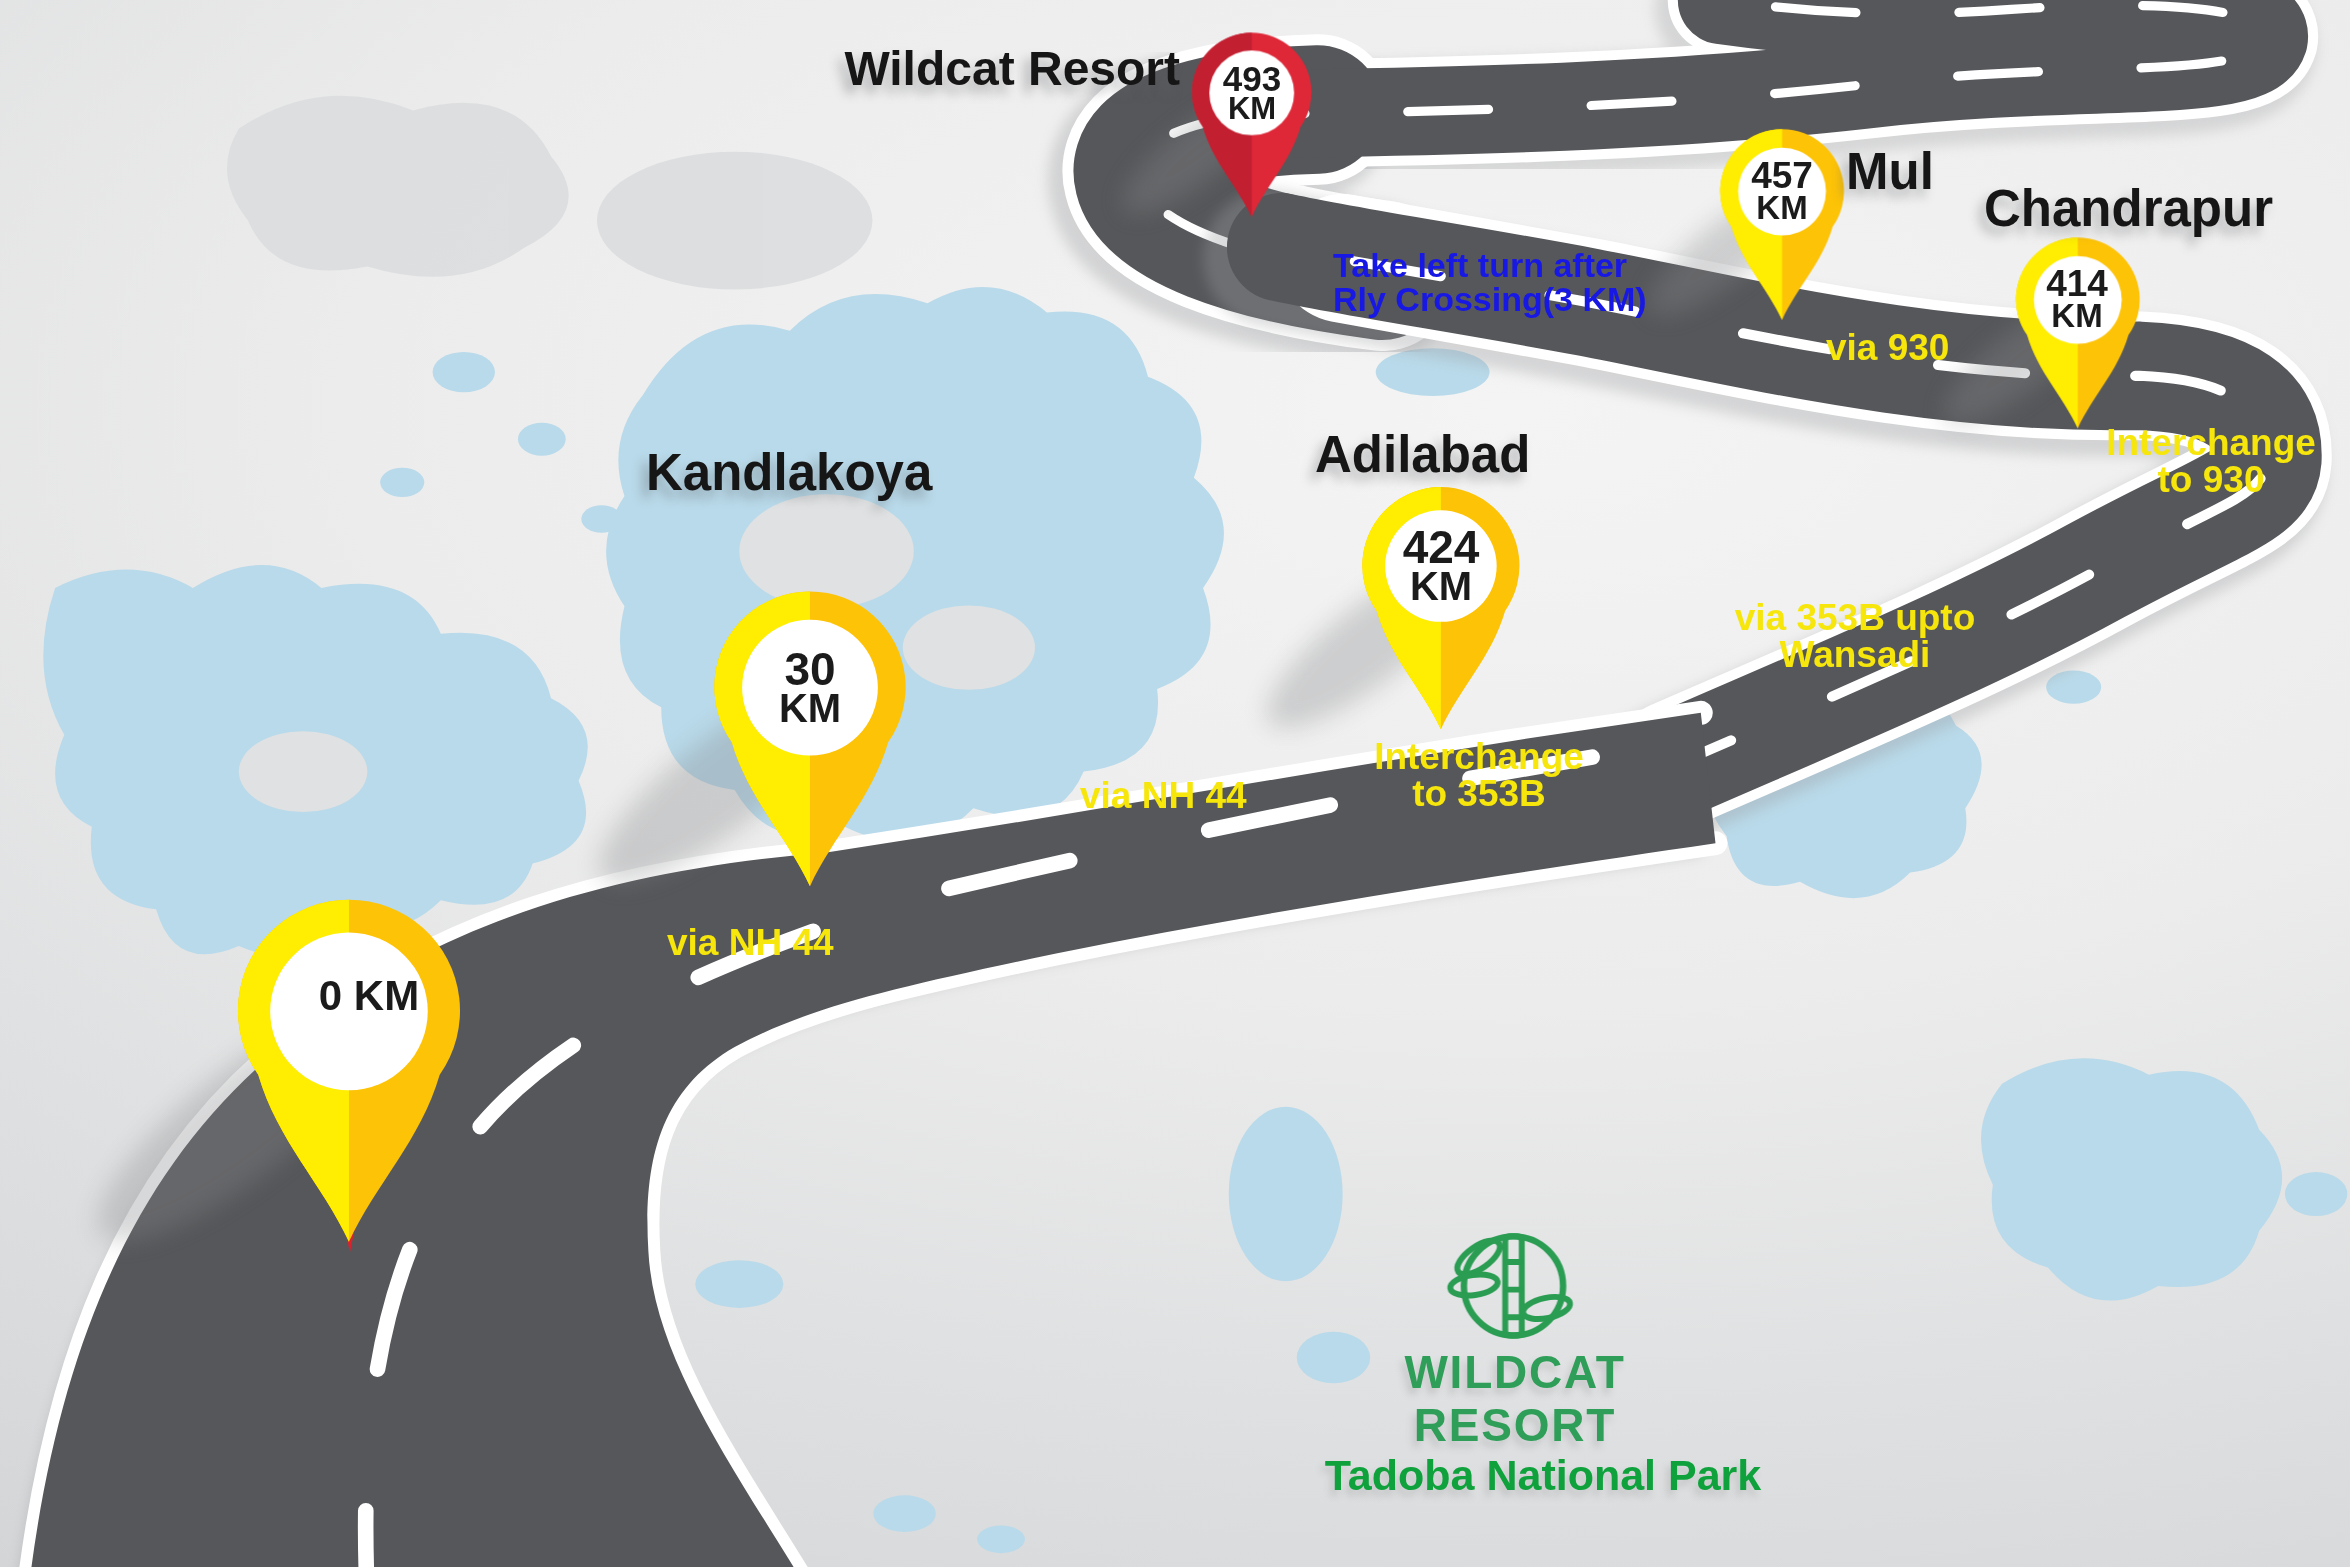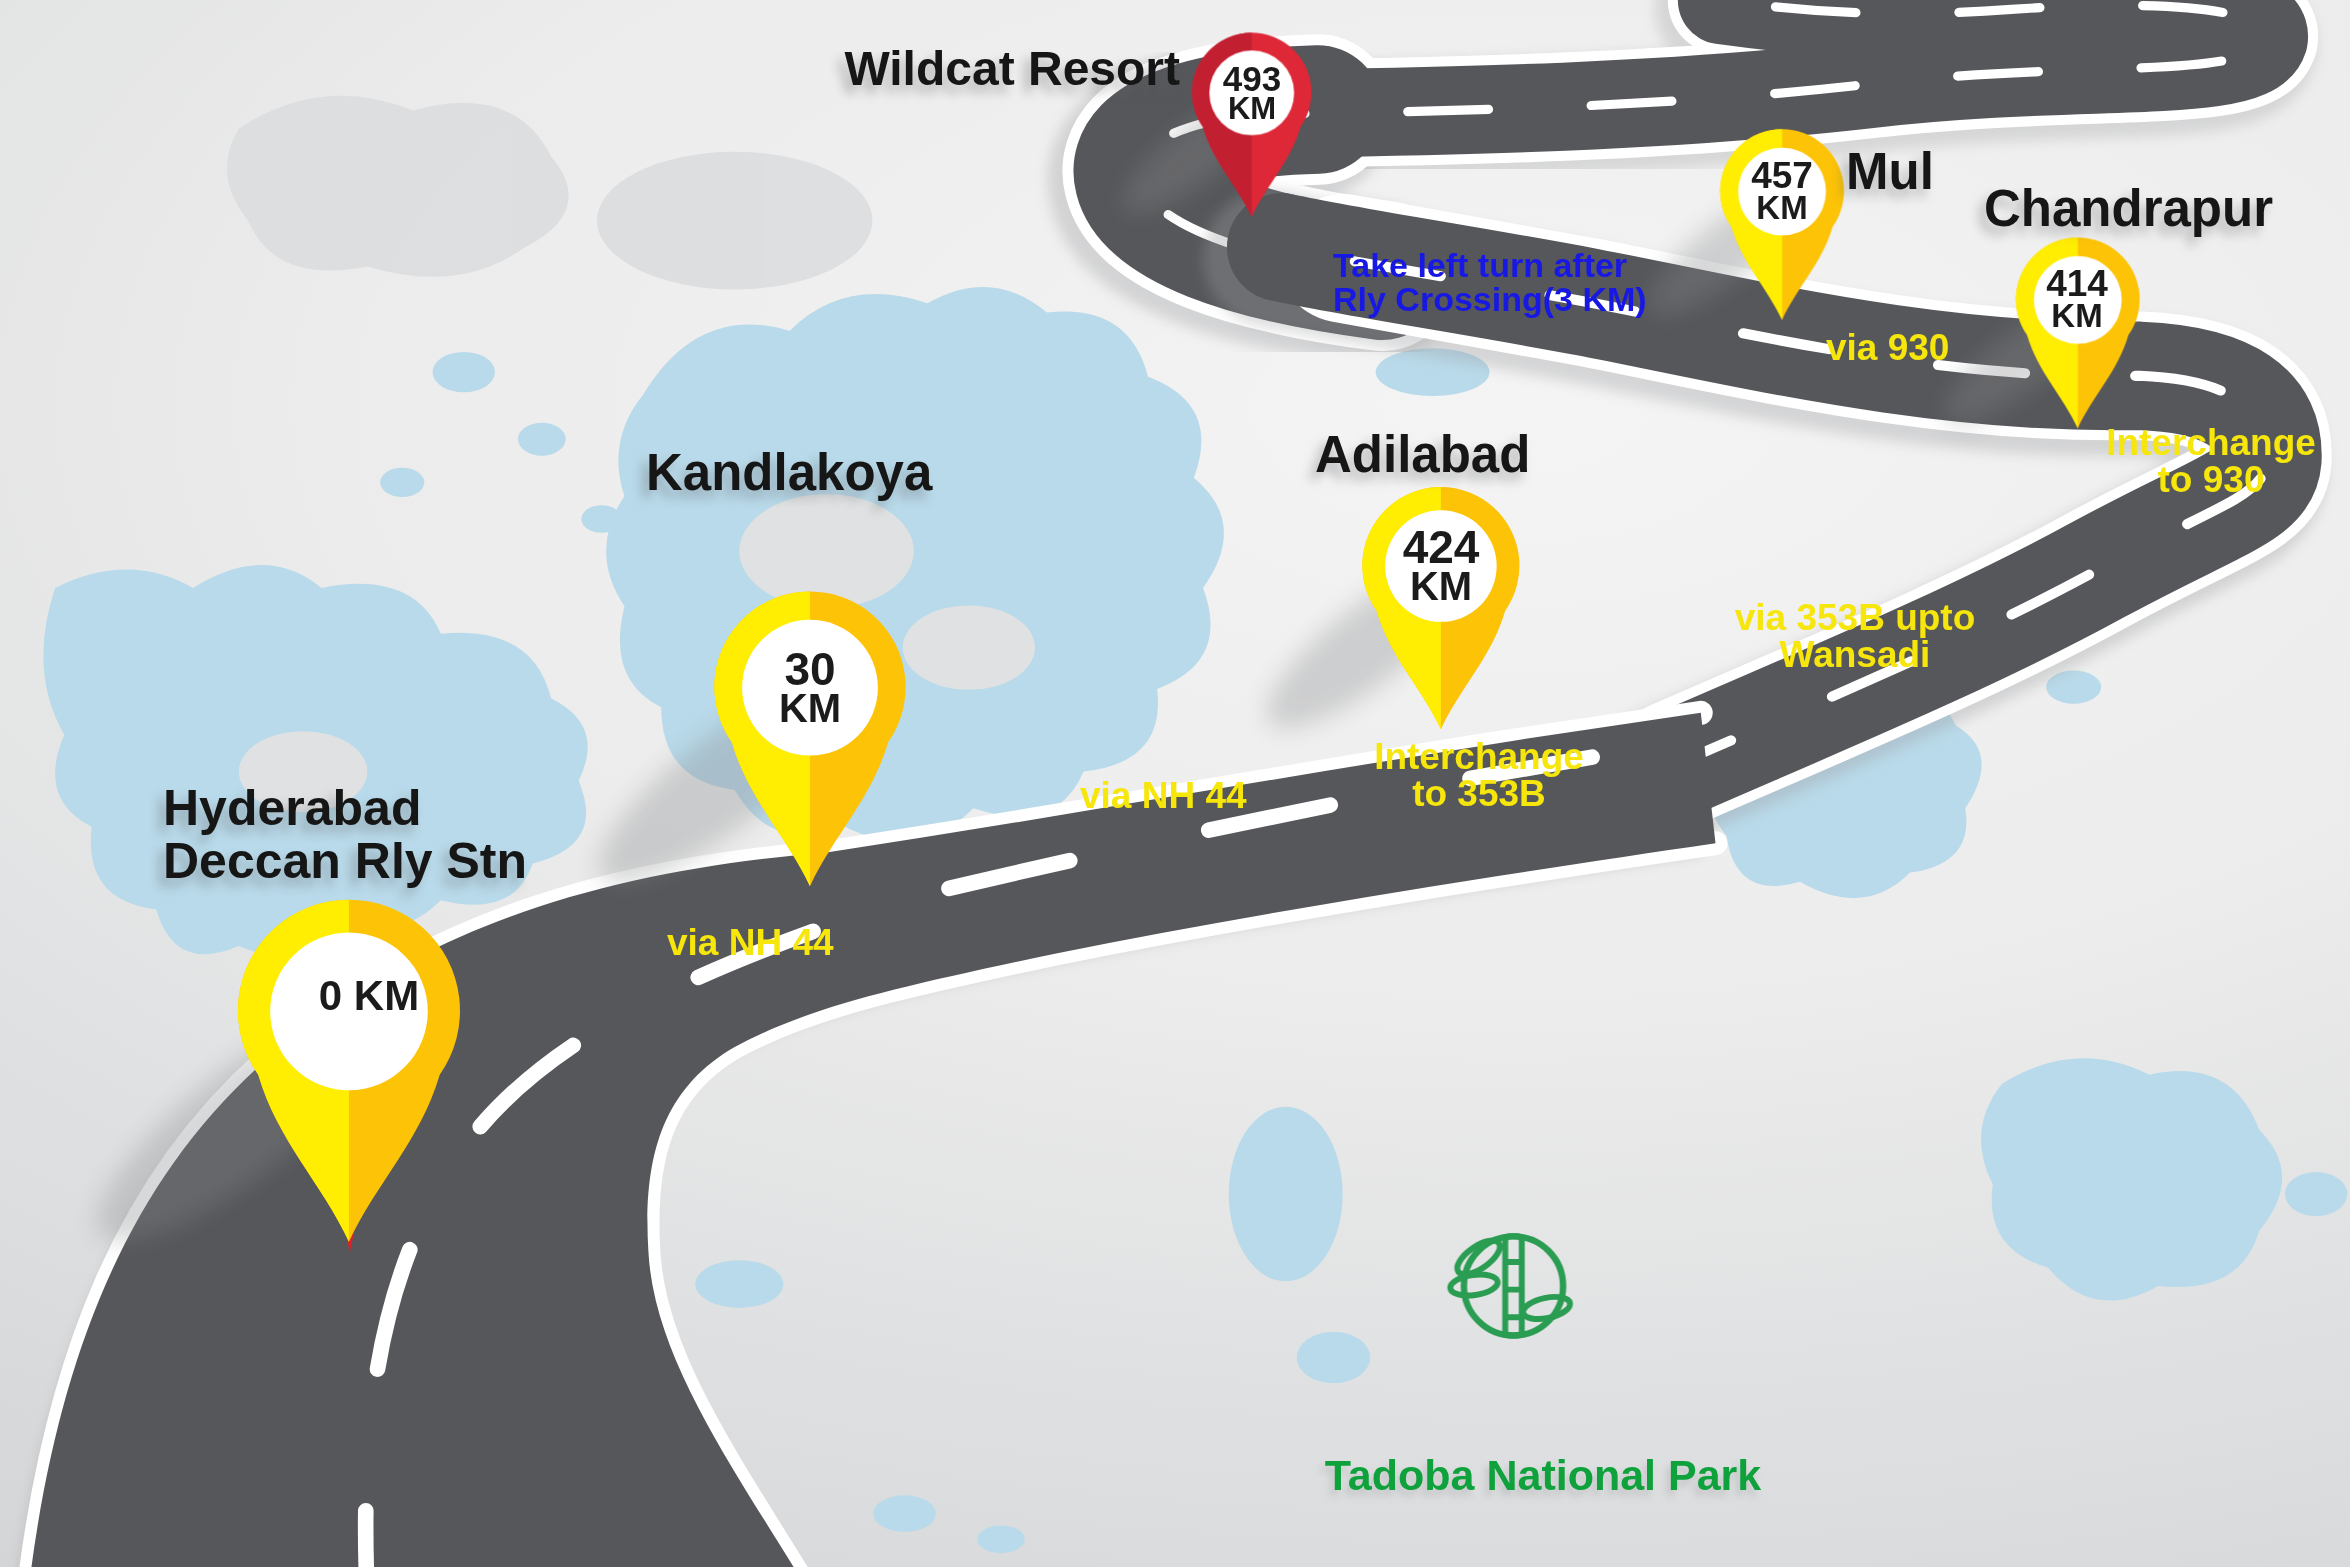--- a/index.html
+++ b/index.html
@@ -175,24 +175,20 @@
 <div class="lbl city" style="left:1846px;top:145px;font-size:51px;">Mul</div>
 
 <div class="lbl city" style="left:1984px;top:182px;font-size:51px;">Chandrapur</div>
 
 <div class="lbl city" style="left:1315px;top:428px;font-size:51px;">Adilabad</div>
 
 <div class="lbl city" style="left:646px;top:446px;font-size:51px;">
   <div>Kandlakoya</div>
 </div>
 
-<div class="lbl city" style="left:163px;top:782px;font-size:50px;">
-  <div>Hyderabad</div>
-  <div>Deccan Rly Stn</div>
-</div>
 
 <div class="lbl via" style="left:667px;top:924px;">via NH 44</div>
 
 <div class="lbl via" style="left:1080px;top:777px;">via NH 44</div>
 
 <div class="lbl via center" style="left:1332px;top:738px;width:294px;line-height:1.0;">
   <div>Interchange</div>
   <div>to 353B</div>
 </div>
 
@@ -233,16 +229,20 @@
 <div class="pin-km" style="left:1782px;top:191px;font-size:37px;">
   <div>457</div>
   <div style="font-size:33px;">KM</div>
 </div>
 
 <div class="pin-km" style="left:1252px;top:93px;font-size:35px;">
   <div>493</div>
   <div style="font-size:31px;">KM</div>
 </div>
 
+<div class="brand" style="left:1515px;top:1346px;">
+  <div>WILDCAT</div>
+  <div>RESORT</div>
+</div>
 <div class="subtitle" style="left:1543px;top:1451px;">Tadoba National Park</div>
 
 </div>
 
 
 </body></html>

